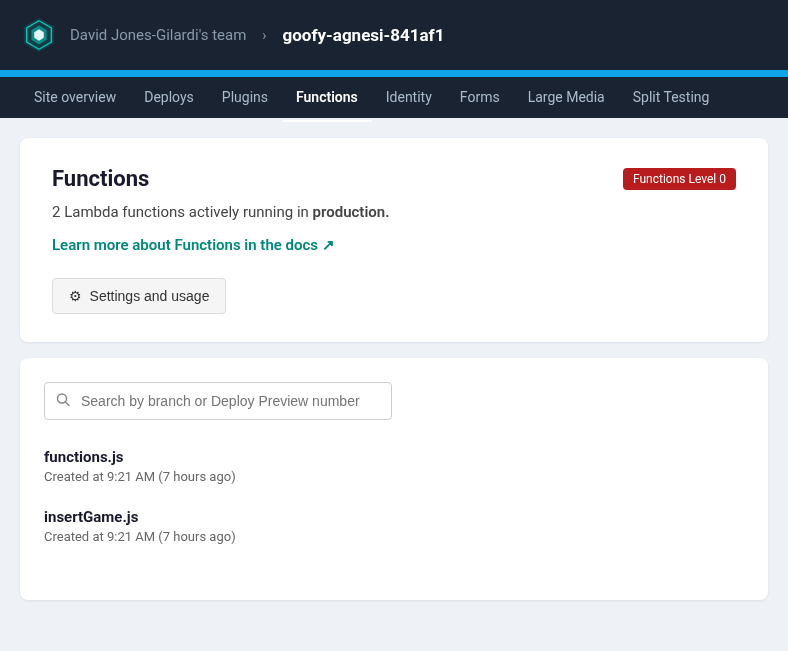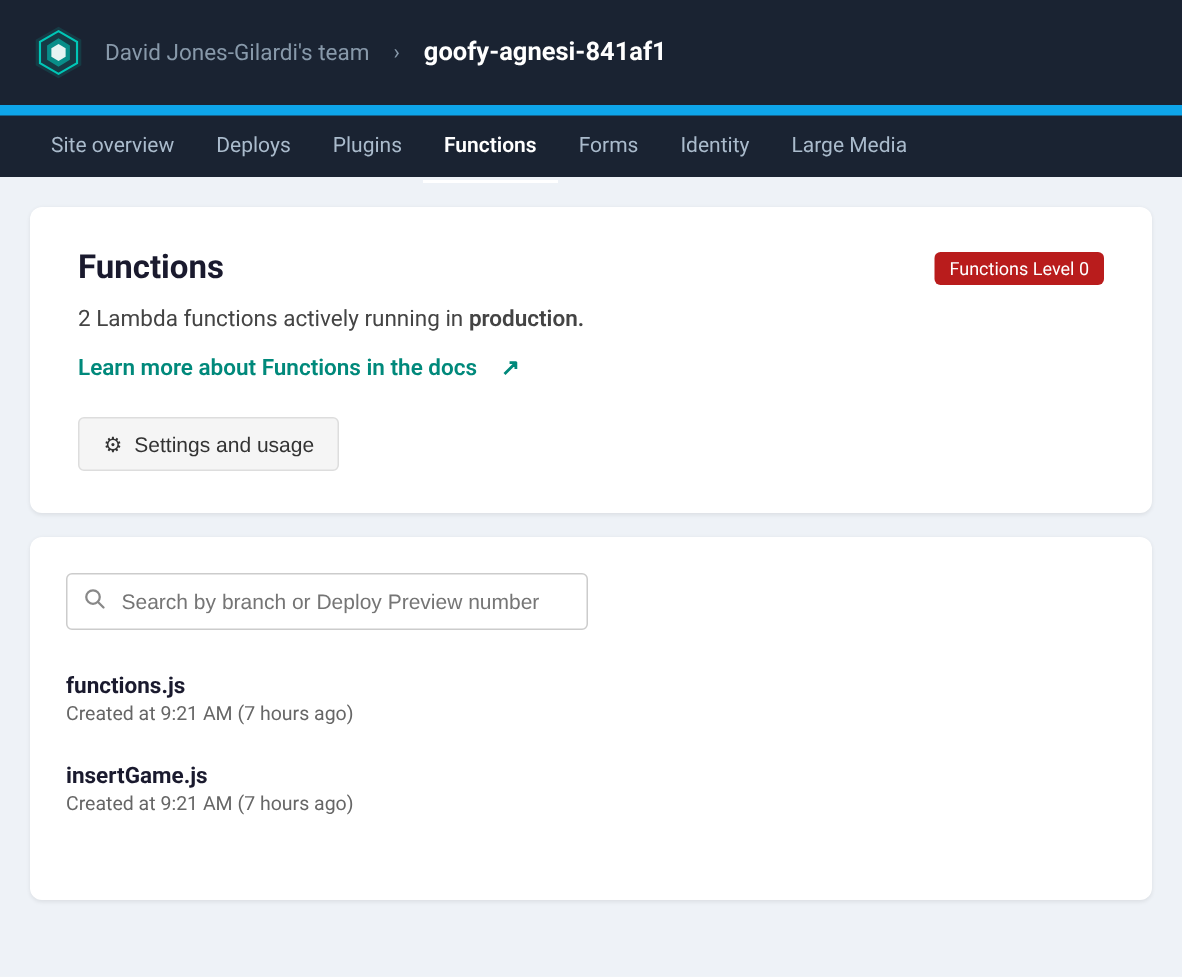--- a/index.html
+++ b/index.html
@@ -122,21 +122,21 @@
       font-weight: 600;
     }
 
     .learn-link {
       color: #00897b;
       font-size: 15px;
       font-weight: 600;
       text-decoration: none;
       display: inline-flex;
       align-items: center;
-      gap: 16px;
+      gap: 4px;
       margin-bottom: 24px;
     }
 
     .settings-btn {
       display: inline-flex;
       align-items: center;
       gap: 8px;
       background: #f5f5f5;
       border: 1px solid #ddd;
       border-radius: 4px;
@@ -210,23 +210,24 @@
   <span class="header-team">David Jones-Gilardi's team</span>
   <span class="header-chevron">›</span>
   <span class="header-site">goofy-agnesi-841af1</span>
 </div>
 
 <nav class="nav">
   <a class="nav-item">Site overview</a>
   <a class="nav-item">Deploys</a>
   <a class="nav-item">Plugins</a>
   <a class="nav-item active">Functions</a>
+  <a class="nav-item">Identity</a>
   <a class="nav-item">Forms</a>
-  <a class="nav-item">Identity</a>
   <a class="nav-item">Large Media</a>
+  <a class="nav-item">Split Testing</a>
 </nav>
 
 <div class="main">
 
   <div class="card">
     <div class="card-header">
       <h1 class="card-title">Functions</h1>
       <span class="badge">Functions Level 0</span>
     </div>
     <p class="card-description">

